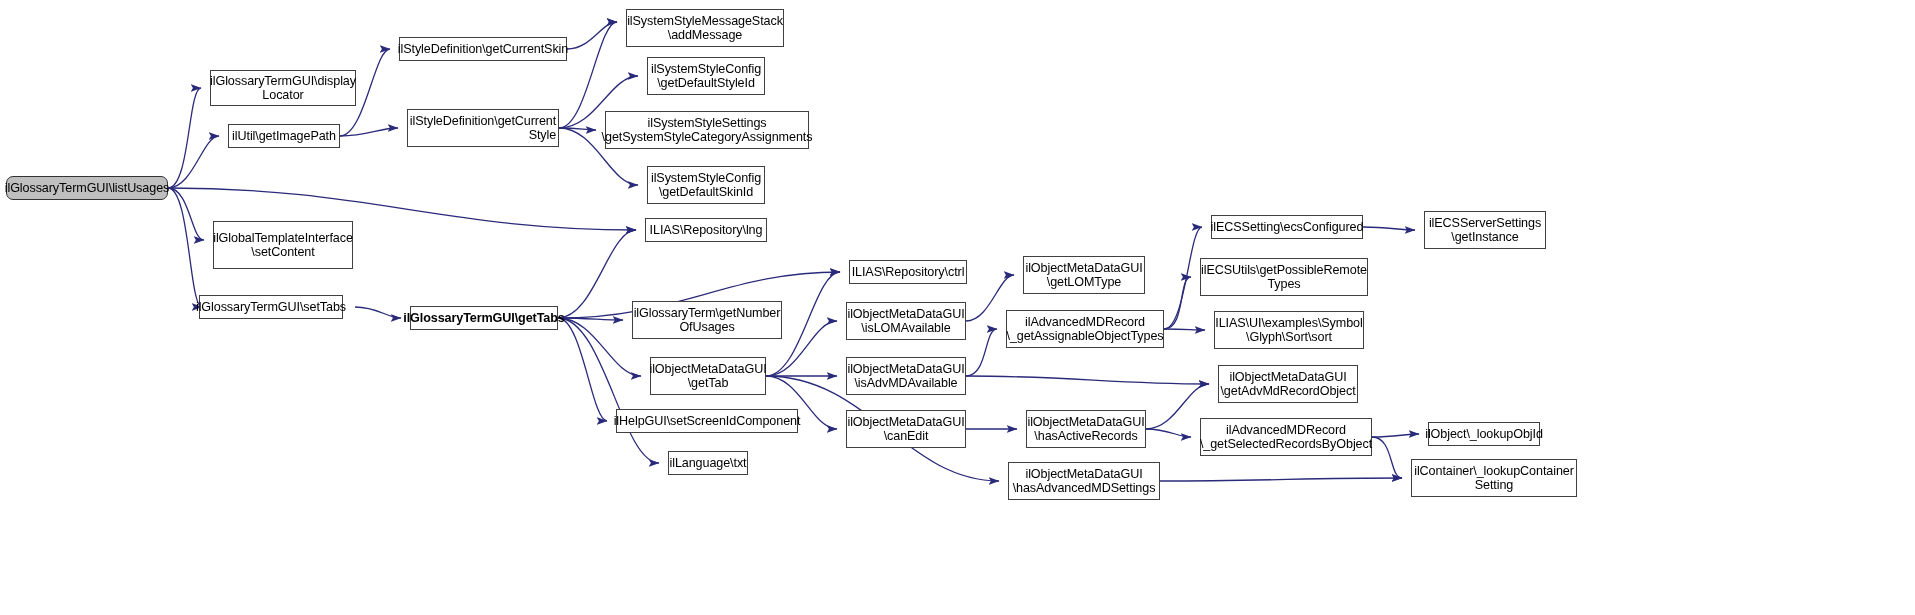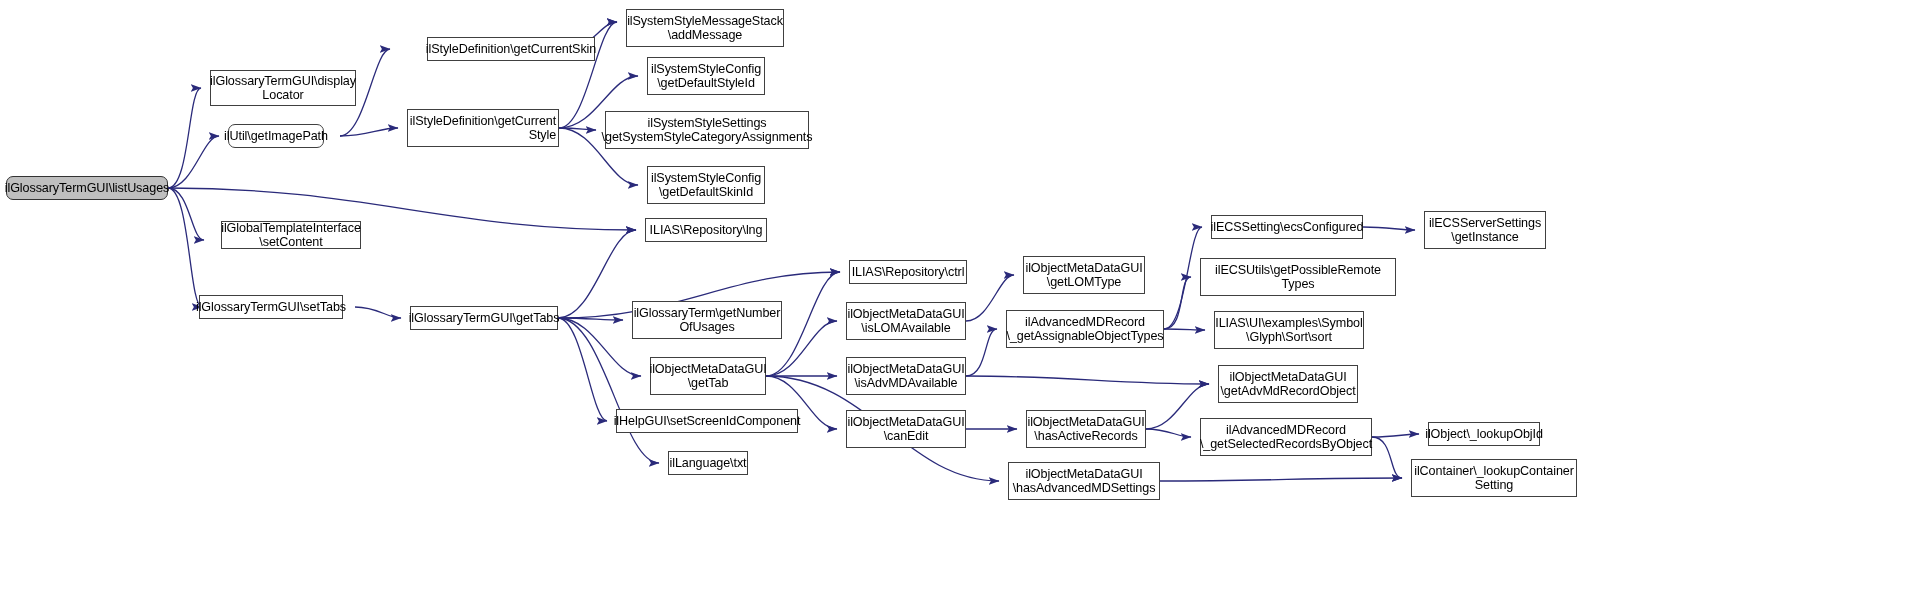--- a/index.html
+++ b/index.html
@@ -94,37 +94,37 @@
         <path d="M1372,437 C1395.52,437 1404.48,434 1419,434" fill="none" stroke="#2a2a7a" stroke-width="1.3" marker-end="url(#arrow)"></path>
         <path d="M1372,437 C1394,437 1389,478 1402,478" fill="none" stroke="#2a2a7a" stroke-width="1.3" marker-end="url(#arrow)"></path>
         <path d="M1160,481 C1265.42,481 1305.58,478 1402,478" fill="none" stroke="#2a2a7a" stroke-width="1.3" marker-end="url(#arrow)"></path>
         <path d="M1363,227 C1388.62,227 1398.38,230 1415,230" fill="none" stroke="#2a2a7a" stroke-width="1.3" marker-end="url(#arrow)"></path>
       </g>
   </svg>
   <div id="node-layer">
       <div class="node root" style="left: 6px; top: 176px; width: 162px; height: 24px;">ilGlossaryTermGUI\listUsages</div>
       <div class="node" style="left: 210px; top: 70px; width: 146px; height: 36px;">ilGlossaryTermGUI\display
 Locator</div>
-      <div class="node" style="left: 228px; top: 124px; width: 96px; height: 24px; border-radius: 7px;">ilUtil\getImagePath</div>
-      <div class="node" style="left: 399px; top: 37px; width: 168px; height: 24px; margin-left: 28px;">ilStyleDefinition\getCurrentSkin</div>
+      <div class="node" style="left: 228px; top: 124px; width: 112px; height: 24px;">ilUtil\getImagePath</div>
+      <div class="node" style="left: 399px; top: 37px; width: 168px; height: 24px;">ilStyleDefinition\getCurrentSkin</div>
       <div class="node" style="left: 407px; top: 109px; width: 152px; height: 38px; text-align: right;">ilStyleDefinition\getCurrent
 Style</div>
       <div class="node" style="left: 626px; top: 3px; width: 158px; height: 38px; margin-top: 6px;">ilSystemStyleMessageStack
 \addMessage</div>
       <div class="node" style="left: 647px; top: 57px; width: 118px; height: 38px;">ilSystemStyleConfig
 \getDefaultStyleId</div>
       <div class="node" style="left: 605px; top: 111px; width: 204px; height: 38px;">ilSystemStyleSettings
 \getSystemStyleCategoryAssignments</div>
       <div class="node" style="left: 647px; top: 166px; width: 118px; height: 38px;">ilSystemStyleConfig
 \getDefaultSkinId</div>
-      <div class="node" style="left: 221px; top: 221px; width: 140px; height: 28px;">ilGlobalTemplateInterface
+      <div class="node" style="left: 213px; top: 221px; width: 140px; height: 48px;">ilGlobalTemplateInterface
 \setContent</div>
       <div class="node" style="left: 645px; top: 218px; width: 122px; height: 24px;">ILIAS\Repository\lng</div>
       <div class="node" style="left: 199px; top: 295px; width: 144px; height: 24px;">ilGlossaryTermGUI\setTabs</div>
-      <div class="node" style="left: 410px; top: 306px; width: 148px; height: 24px;">ilGlossaryTermGUI\getTabs</div>
+      <div class="node" style="left: 410px; top: 306px; width: 148px; height: 24px; font-weight: bold;">ilGlossaryTermGUI\getTabs</div>
       <div class="node" style="left: 849px; top: 260px; width: 118px; height: 24px;">ILIAS\Repository\ctrl</div>
       <div class="node" style="left: 632px; top: 301px; width: 150px; height: 38px;">ilGlossaryTerm\getNumber
 OfUsages</div>
       <div class="node" style="left: 650px; top: 357px; width: 116px; height: 38px;">ilObjectMetaDataGUI
 \getTab</div>
       <div class="node" style="left: 616px; top: 409px; width: 182px; height: 24px;">ilHelpGUI\setScreenIdComponent</div>
       <div class="node" style="left: 668px; top: 451px; width: 80px; height: 24px;">ilLanguage\txt</div>
       <div class="node" style="left: 846px; top: 302px; width: 120px; height: 38px;">ilObjectMetaDataGUI
 \isLOMAvailable</div>
       <div class="node" style="left: 846px; top: 357px; width: 120px; height: 38px;">ilObjectMetaDataGUI
@@ -137,21 +137,21 @@
 \getLOMType</div>
       <div class="node" style="left: 1006px; top: 310px; width: 158px; height: 38px;">ilAdvancedMDRecord
 \_getAssignableObjectTypes</div>
       <div class="node" style="left: 1218px; top: 365px; width: 140px; height: 38px;">ilObjectMetaDataGUI
 \getAdvMdRecordObject</div>
       <div class="node" style="left: 1026px; top: 410px; width: 120px; height: 38px;">ilObjectMetaDataGUI
 \hasActiveRecords</div>
       <div class="node" style="left: 1200px; top: 418px; width: 172px; height: 38px;">ilAdvancedMDRecord
 \_getSelectedRecordsByObject</div>
       <div class="node" style="left: 1211px; top: 215px; width: 152px; height: 24px;">ilECSSetting\ecsConfigured</div>
-      <div class="node" style="left: 1200px; top: 258px; width: 196px; height: 38px;">ilECSUtils\getPossibleRemote
+      <div class="node" style="left: 1200px; top: 258px; width: 168px; height: 38px;">ilECSUtils\getPossibleRemote
 Types</div>
       <div class="node" style="left: 1214px; top: 311px; width: 150px; height: 38px;">ILIAS\UI\examples\Symbol
 \Glyph\Sort\sort</div>
       <div class="node" style="left: 1424px; top: 211px; width: 122px; height: 38px;">ilECSServerSettings
 \getInstance</div>
       <div class="node" style="left: 1428px; top: 422px; width: 112px; height: 24px;">ilObject\_lookupObjId</div>
       <div class="node" style="left: 1411px; top: 459px; width: 166px; height: 38px;">ilContainer\_lookupContainer
 Setting</div>
     </div>
 </div>

